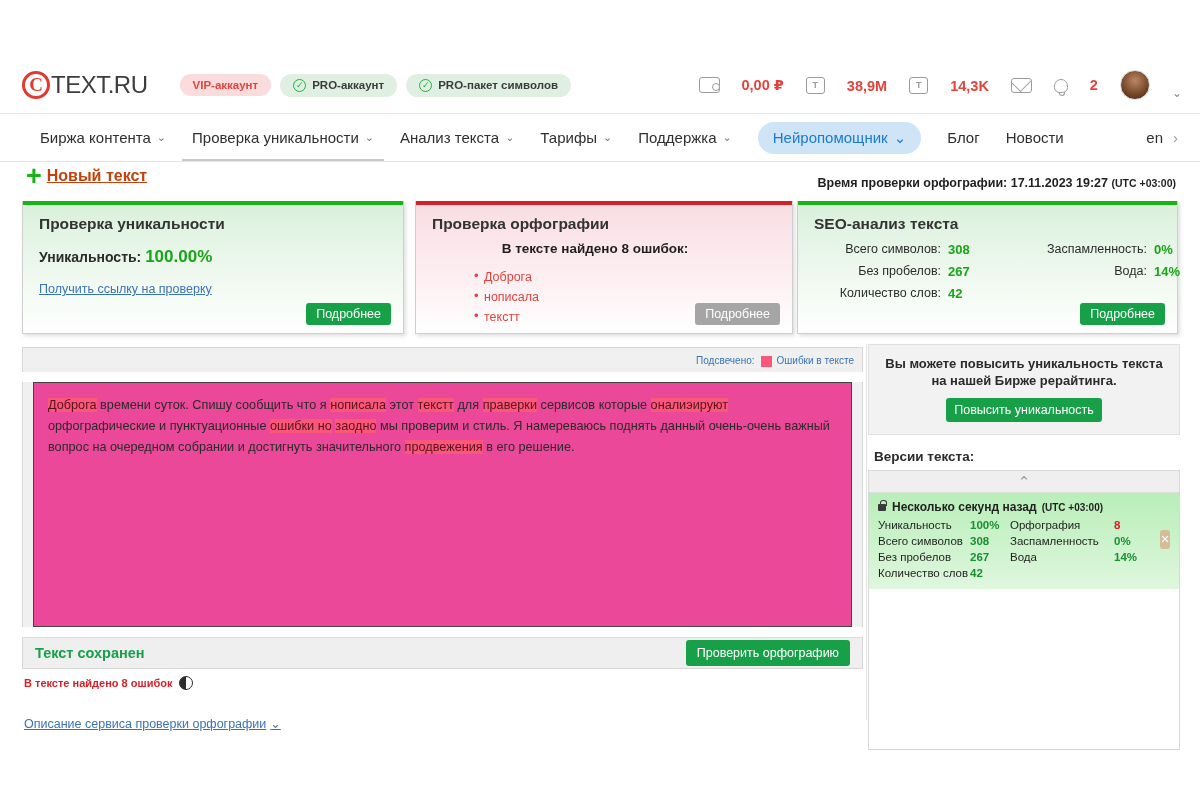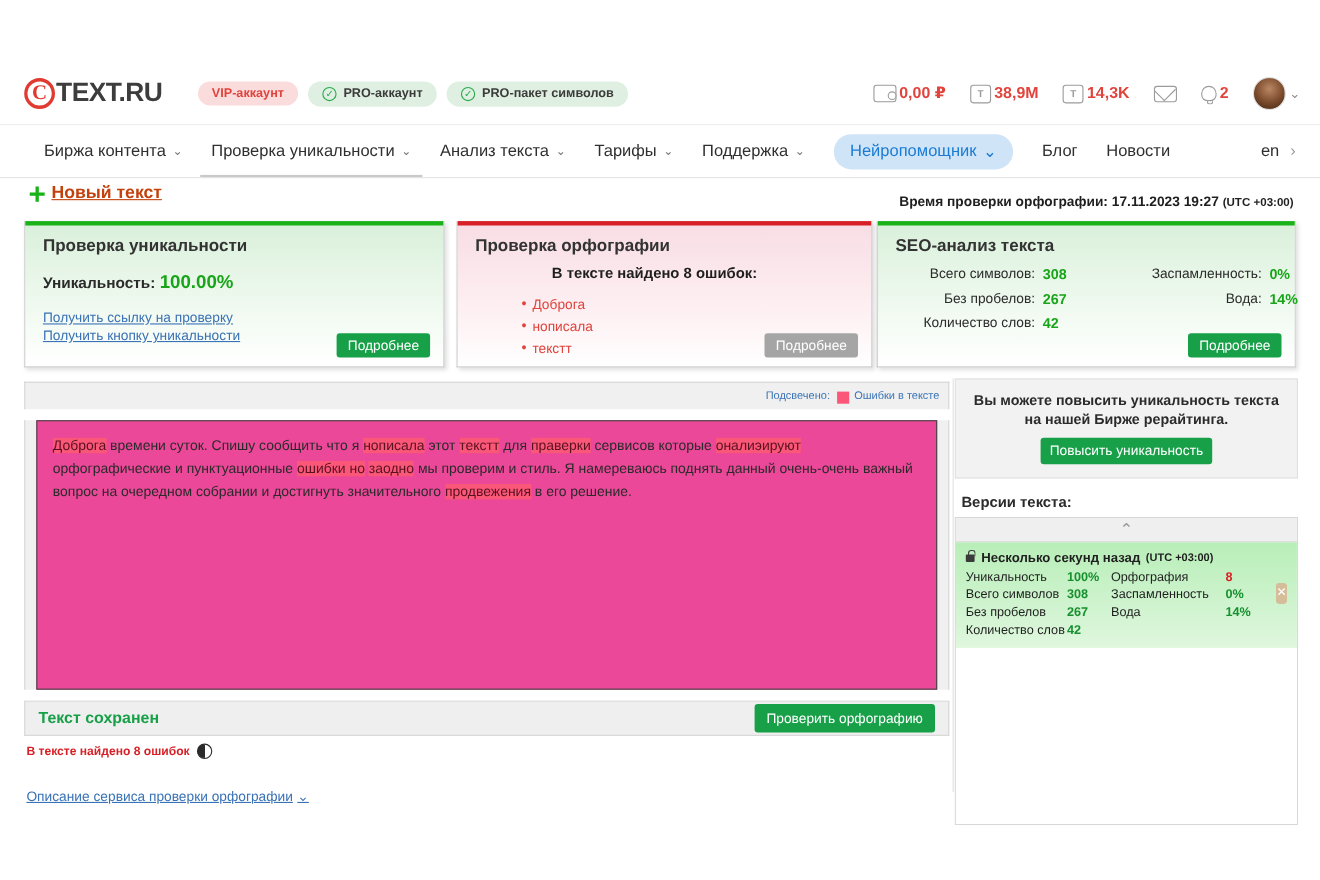--- a/index.html
+++ b/index.html
@@ -21,42 +21,42 @@
     border-bottom: 1px solid #e8e8e8;
   }
   .logo-wrap { display: flex; align-items: center; margin-left: 22px; }
   .logo-c {
     width: 28px; height: 28px; border-radius: 50%;
     border: 3px solid #df3b30; color: #df3b30;
     font-size: 19px; font-weight: bold; line-height: 22px;
     text-align: center; font-family: "Liberation Serif", serif;
   }
   .logo-text {
-    font-size: 24px; font-weight: bold; color: #3d3d3d;
+    font-size: 24px; font-weight: normal; color: #3d3d3d;
     letter-spacing: -0.5px; margin-left: 1px;
   }
   .badges { display: flex; align-items: center; gap: 9px; margin-left: 32px; }
   .badge {
     border-radius: 13px; padding: 5px 13px;
     font-size: 11.5px; font-weight: bold; white-space: nowrap;
     display: flex; align-items: center; gap: 6px;
   }
   .badge-vip { background: #fbdcdc; color: #e0443c; }
   .badge-pro { background: #dff0e2; color: #3b3b3b; }
   .check-ico {
     width: 13px; height: 13px; border-radius: 50%;
     border: 1.4px solid #2aa94a; color: #2aa94a;
     font-size: 9px; line-height: 10px; text-align: center; font-weight: bold;
   }
 
   .header-right {
     margin-left: auto; margin-right: 18px;
     display: flex; align-items: center; gap: 22px;
   }
-  .hr-item { display: flex; align-items: center; gap: 3px; }
+  .hr-item { display: flex; align-items: flex-end; gap: 22px; }
   .hr-val { color: #e0443c; font-weight: bold; font-size: 14.5px; }
   .ico-box {
     width: 19px; height: 17px; border: 1.6px solid #9b9b9b; border-radius: 3px;
     font-size: 9px; color: #9b9b9b; text-align: center; line-height: 14px;
     font-weight: bold; position: relative;
   }
   .ico-wallet {
     width: 21px; height: 16px; border: 1.6px solid #9b9b9b; border-radius: 3px;
     position: relative;
   }
@@ -377,21 +377,20 @@
 
     <div class="card card-uniq">
       <div class="topbar" style="background:#19b319"></div>
       <div class="card-title">Проверка уникальности</div>
       <div class="uniq-line">
         <span>Уникальность:</span>
         <span class="uniq-val">100.00%</span>
       </div>
       <div class="card-links">
         <a>Получить ссылку на проверку</a>
-        <a>Получить кнопку уникальности</a>
       </div>
       <div class="more-btn">Подробнее</div>
     </div>
 
     <div class="card card-orth">
       <div class="topbar" style="background:#d81f26"></div>
       <div class="card-title">Проверка орфографии</div>
       <div class="orth-count">В тексте найдено 8 ошибок:</div>
       <ul class="orth-list">
         <li>Доброга</li>

